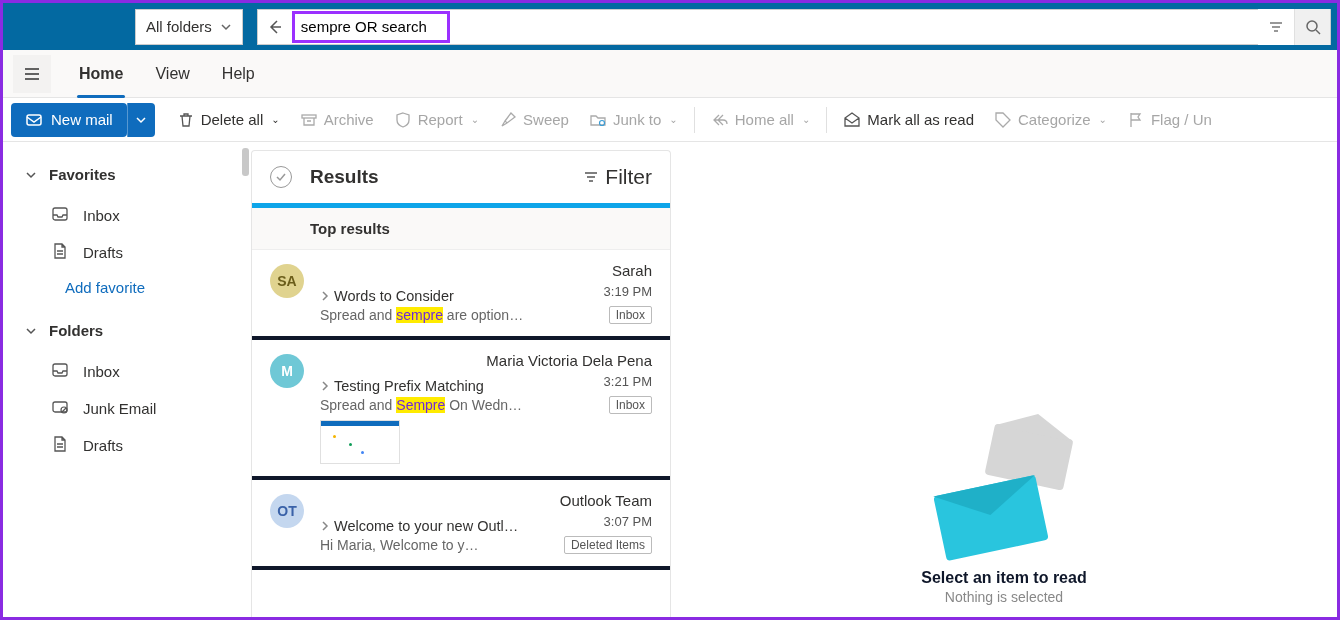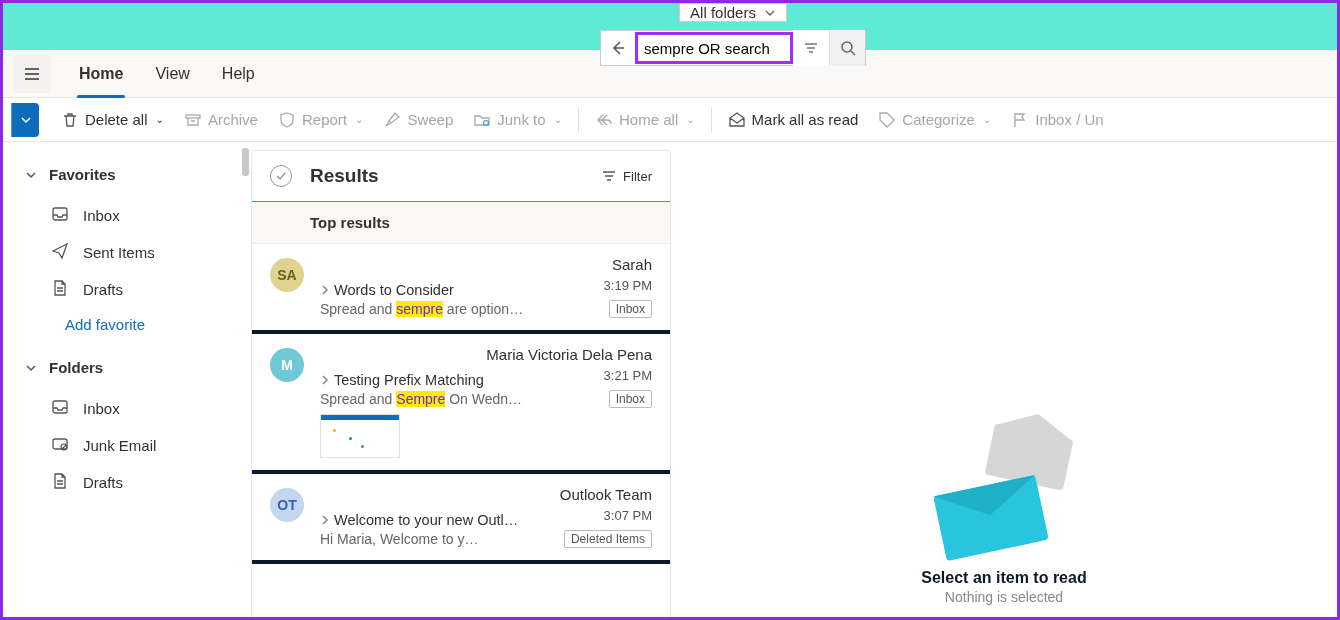--- a/index.html
+++ b/index.html
@@ -1,19 +1,19 @@
 <!DOCTYPE html>
 <html><head>
 <meta charset="utf-8">
 <style>
   * { box-sizing: border-box; margin: 0; padding: 0; }
   body { font-family: "Segoe UI", -apple-system, sans-serif; font-size: 14px; color: #323130; width:1340px; height:620px; overflow:hidden; border:3px solid #8a2be2; background:#fff; }
   
   
-  .top-bar { background:#5eead4; height:47px; display:flex; align-items:center; padding:0 6px 0 132px; gap:8px;flex-direction:column;}
+  .top-bar { background:#0369a1; height:47px; display:flex; align-items:center; padding:0 6px 0 132px; gap:14px;}
   .folder-dd { background:#fff; border:1px solid #ccc; height:36px; display:flex; align-items:center; padding:0 10px; gap:8px; font-size:15px; cursor:pointer;}
   .search-wrap { flex:1; display:flex; align-items:center; background:#fff; height:36px; border:1px solid #ccc;}
   .back-arrow { width:34px; display:flex; align-items:center; justify-content:center; font-size:18px; color:#555; cursor:pointer;}
   .search-input-box { border:3px solid #9b30ff; background:#fff; padding:2px 6px; font-size:15px; height:32px; display:flex; align-items:center;}
   .search-input { border:none; outline:none; font-size:15px; width:140px;}
   .right-icons { display:flex; align-items:center; gap:0; margin-left:auto;}
   .sq-btn { width:36px; height:36px; display:flex; align-items:center; justify-content:center; color:#555; background:#fff; border-left:1px solid #e0e0e0;}
   .sq-btn:first-child { border-left:none;}
   .sq-btn.search { background:#f0f0f0;}
   
@@ -41,24 +41,24 @@
   
   .sidebar { width:248px; padding:18px 10px 10px 18px; overflow-y:auto; position:relative;}
   .scroll-thumb { position:absolute; right:2px; top:6px; width:7px; height:28px; background:#c8c8c8; border-radius:3px;}
   .side-section { display:flex; align-items:center; gap:12px; padding:6px 4px; font-weight:600; font-size:15px; margin-bottom:8px; cursor:pointer;}
   .side-item { display:flex; align-items:center; gap:14px; padding:8px 4px 8px 30px; font-size:15px; cursor:pointer;}
   .side-item.link { color:#0f6cbd; padding-left:30px;}
   .chev { transform:rotate(0deg); }
   
   
   .msg-col { width:420px; border-left:1px solid #e5e5e5; border-right:1px solid #e5e5e5; display:flex; flex-direction:column; background:#fff; margin-top:8px; border-top:1px solid #e5e5e5; border-radius:4px 4px 0 0;}
-  .results-hdr { display:flex; align-items:center; padding:14px 18px; border-bottom:1px solid #0ea5e9;justify-content:space-between;}
+  .results-hdr { display:flex; align-items:center; padding:14px 18px; border-bottom:5px solid #0ea5e9;justify-content:space-between;}
   .circle-check { width:22px; height:22px; border:1.5px solid #999; border-radius:50%; display:flex; align-items:center; justify-content:center; margin-right:18px; font-size:12px; color:#999;}
   .results-title { font-size:19px; font-weight:600; flex:1;}
-  .filter-btn { display:flex; align-items:center; gap:6px; font-size:13px; cursor:pointer;}
+  .filter-btn { display:flex; align-items:center; gap:6px; font-size:21px; cursor:pointer;}
   .sub-hdr { padding:12px 18px 12px 58px; font-weight:600; font-size:15px; background:#faf9f8; border-bottom:1px solid #eee;}
   .msg-item { display:flex; padding:12px 18px; border-bottom:4px solid #0f172a; gap:16px; cursor:pointer;text-align:right;}
   .avatar { width:34px; height:34px; border-radius:50%; display:flex; align-items:center; justify-content:center; font-size:14px; font-weight:600; flex-shrink:0; margin-top:2px;}
   .msg-body { flex:1; min-width:0;}
   .msg-from { font-size:15px; font-weight:400;}
   .msg-subj-row { display:flex; align-items:center; justify-content:space-between; gap:8px;}
   .msg-subj { font-size:14.5px; white-space:nowrap; overflow:hidden; text-overflow:ellipsis; display:flex; align-items:center; gap:4px;margin-top:9px;}
   .msg-time { font-size:13px; color:#555; flex-shrink:0;}
   .msg-prev-row { display:flex; align-items:center; justify-content:space-between; gap:8px; margin-top:2px;}
   .msg-prev { font-size:14px; color:#666; white-space:nowrap; overflow:hidden; text-overflow:ellipsis;}
@@ -124,20 +124,29 @@
     </div>
   <div class="tab">
       <span>View</span>
     </div>
   <div class="tab">
       <span>Help</span>
     </div>
 </div>
 
 <div class="toolbar">
+  <div class="new-mail">
+    <div class="new-mail-main">
+      <svg width="18" height="18" viewBox="0 0 18 18">
+          <rect x="2" y="4" width="14" height="10" rx="2" stroke="#fff" stroke-width="1.5" fill="none"></rect>
+          <path d="M2 6l7 5 7-5" stroke="#fff" stroke-width="1.5" fill="none"></path>
+        </svg>
+      <span style="font-size:15px;">New mail</span>
+    </div>
+  </div>
   <div class="new-mail-dd">
     <svg width="10" height="10" viewBox="0 0 10 10">
         <path d="M1 3l4 4 4-4" stroke="#fff" stroke-width="1.5" fill="none"></path>
       </svg>
   </div>
   <div class="tbtn">
     <svg width="18" height="18" viewBox="0 0 18 18">
         <path d="M3 5h12M7 5V3h4v2M5 5l1 10h6l1-10" stroke="#555" stroke-width="1.3" fill="none"></path>
       </svg>
     <span>Delete all</span>
@@ -190,47 +199,41 @@
     <svg width="18" height="18" viewBox="0 0 18 18">
         <path d="M2 2h7l7 7-7 7-7-7zM6 6h.01" stroke="#aaa" stroke-width="1.3" fill="none"></path>
       </svg>
     <span>Categorize</span>
       <span class="caret">⌄</span>
   </div>
   <div class="tbtn disabled">
     <svg width="18" height="18" viewBox="0 0 18 18">
         <path d="M4 2v14M4 3h9l-2 3 2 3H4" stroke="#aaa" stroke-width="1.3" fill="none"></path>
       </svg>
-    <span>Inbox / Un</span>
+    <span>Flag / Un</span>
   </div>
 </div>
 
 <div class="main">
 
   <div class="sidebar">
     <div class="scroll-thumb"></div>
     <div id="sidebar-content">
         <div class="side-section">
     <svg class="chev" width="12" height="12" viewBox="0 0 12 12">
             <path d="M2 4l4 4 4-4" stroke="#555" stroke-width="1.5" fill="none"></path>
           </svg>
     <span>Favorites</span>
         </div>
         <div class="side-item">
       <span><svg width="18" height="18" viewBox="0 0 18 18">
               <rect x="2" y="3" width="14" height="12" rx="2" stroke="#555" stroke-width="1.3" fill="none"></rect>
               <path d="M2 10h4l1 2h4l1-2h4" stroke="#555" stroke-width="1.3" fill="none"></path>
             </svg></span>
       <span>Inbox</span>
-        </div>
-        <div class="side-item">
-      <span><svg width="18" height="18" viewBox="0 0 18 18">
-              <path d="M2 9l14-7-5 14-3-5z" stroke="#555" stroke-width="1.3" fill="none"></path>
-            </svg></span>
-      <span>Sent Items</span>
         </div>
         <div class="side-item">
       <span><svg width="18" height="18" viewBox="0 0 18 18">
               <path d="M4 2h7l3 3v11H4zM11 2v3h3M6 9h6M6 12h6" stroke="#555" stroke-width="1.3" fill="none"></path>
             </svg></span>
       <span>Drafts</span>
         </div>
         <div class="side-item link">
       <span></span>
       <span>Add favorite</span>

